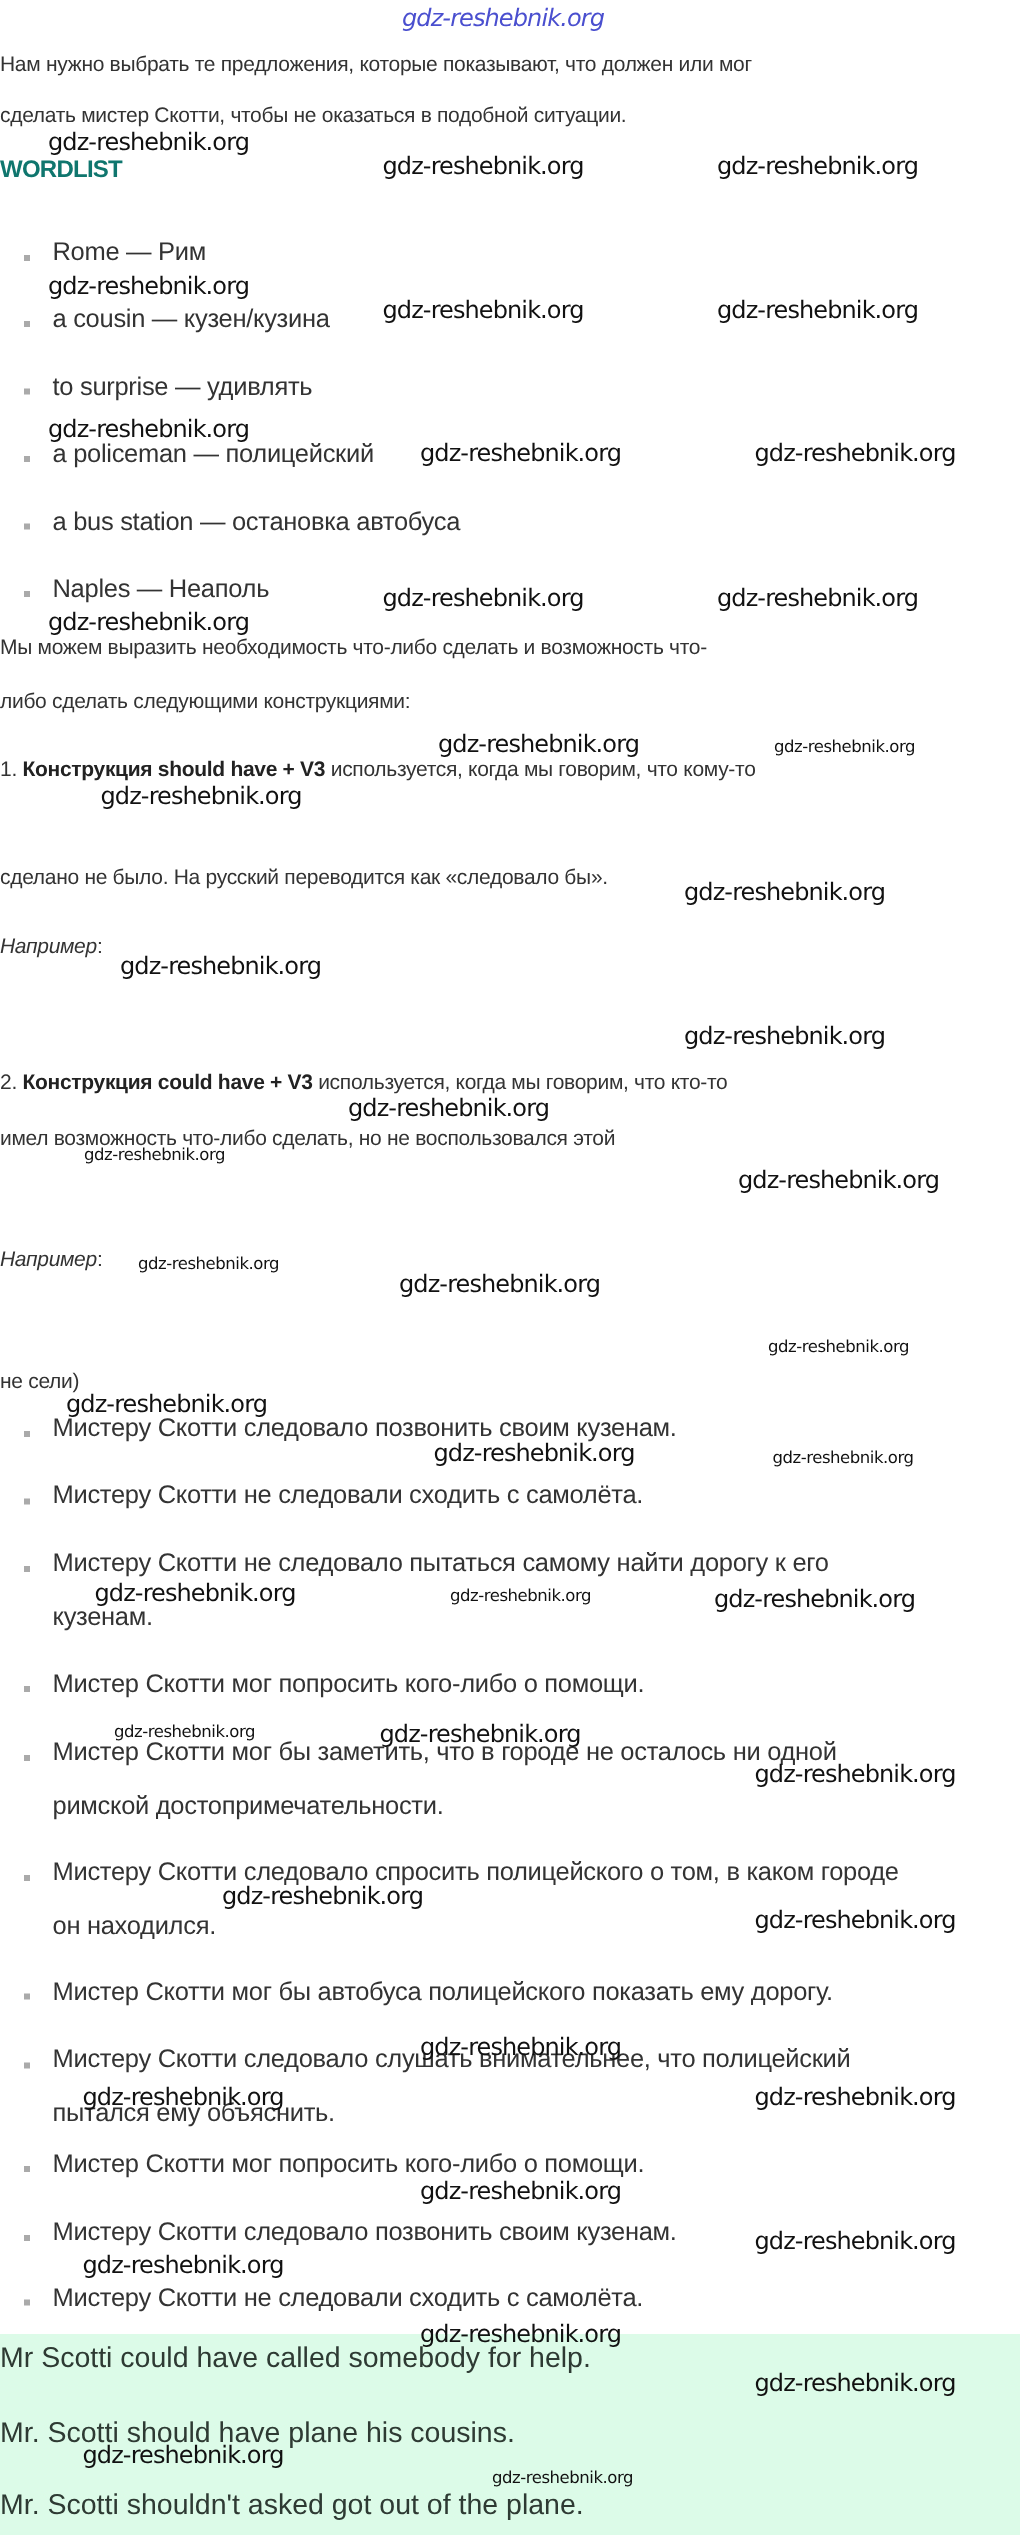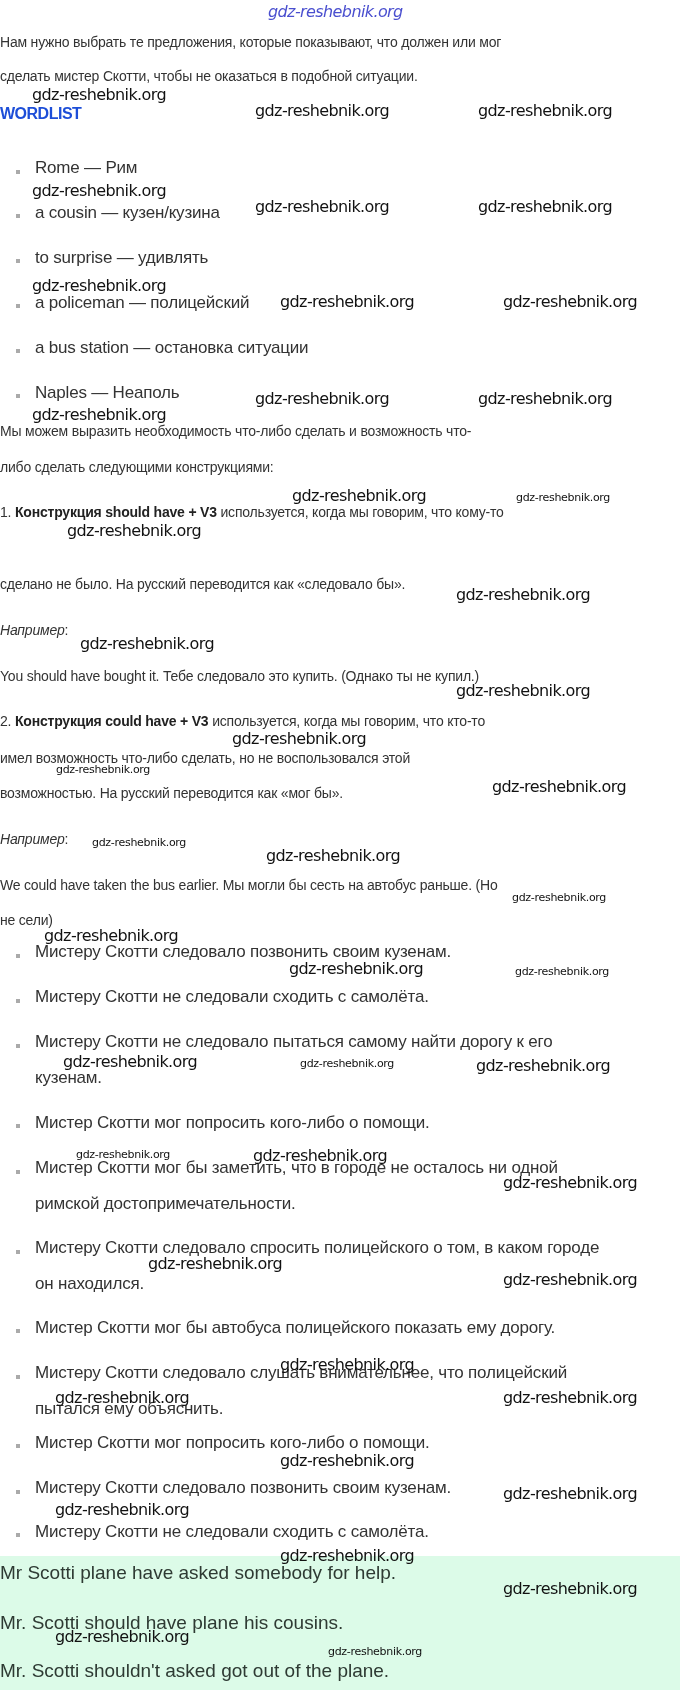--- a/index.html
+++ b/index.html
@@ -2,21 +2,21 @@
 <html><head>
 <meta charset="utf-8">
 <style>
   html, body { margin: 0; padding: 0; background: #ffffff; }
   body { width: 680px; height: 1690px; position: relative; overflow: hidden;
          font-family: "Liberation Sans", sans-serif; color: #333333; }
   .page { position: absolute; left: 0; top: 0; width: 636px; height: 1690px; }
   .t { position: absolute; left: 0; font-size: 14px; line-height: 20px; white-space: nowrap; letter-spacing: -0.2px; }
   .b { font-weight: bold; color: #222; }
   .i { font-style: italic; }
-  .heading { font-weight: bold; font-size: 16px; letter-spacing: -0.5px; color: #1d4ed8; }
+  .heading { font-weight: bold; font-size: 16px; letter-spacing: -0.5px; color: #0f766e; }
   .li { position: absolute; left: 35px; font-size: 17px; line-height: 20px; white-space: nowrap; letter-spacing: -0.2px; }
   .dot { position: absolute; left: 16px; width: 4px; height: 4px; background: #aaaaaa; }
   .answer-block { position: absolute; left: 0; top: 1556px; width: 680px; height: 134px; background: #dcfbe8; }
   .ans { position: absolute; left: 0; font-size: 19px; line-height: 22px; white-space: nowrap; color: #2e3a33; }
   .wm { position: absolute; font-family: "DejaVu Sans", sans-serif; color: #111; font-size: 16px; letter-spacing: -0.6px; white-space: nowrap; }
   .wm.sm { font-size: 11px; letter-spacing: -0.3px; }
   .wm.top { color: #4a4fcf; font-style: italic; font-size: 16px; left: 268px; top: 2px; }
 </style>
 </head>
 <body>
@@ -33,46 +33,43 @@
   <div>
     <span class="dot" style="top:170px"></span>
     <div class="li" style="top:158px">Rome — Рим</div>
     <span class="dot" style="top:214px"></span>
     <div class="li" style="top:203px">a cousin — кузен/кузина</div>
     <span class="dot" style="top:259px"></span>
     <div class="li" style="top:248px">to surprise — удивлять</div>
     <span class="dot" style="top:304px"></span>
     <div class="li" style="top:293px">a policeman — полицейский</div>
     <span class="dot" style="top:349px"></span>
-    <div class="li" style="top:338px">a bus station — остановка ситуации</div>
+    <div class="li" style="top:338px">a bus station — остановка автобуса</div>
     <span class="dot" style="top:394px"></span>
     <div class="li" style="top:383px">Naples — Неаполь</div>
   </div>
 
   <div class="t" style="top:457px">либо сделать следующими конструкциями:</div>
   <div class="t" style="top:421px">Мы можем выразить необходимость что-либо сделать и возможность что-</div>
 
   <div class="t" style="top:502px">
     <span>1.</span>
     <span class="b">Конструкция should have + V3</span>
     <span>используется, когда мы говорим, что кому-то</span>
   </div>
   <div class="t" style="top:574px">сделано не было. На русский переводится как «следовало бы».</div>
   <div class="t" style="top:620px"><span class="i">Например</span><span>:</span></div>
-  <div class="t" style="top:666px">You should have bought it. Тебе следовало это купить. (Однако ты не купил.)</div>
 
   <div class="t" style="top:711px">
     <span>2.</span>
     <span class="b">Конструкция could have + V3</span>
     <span>используется, когда мы говорим, что кто-то</span>
   </div>
   <div class="t" style="top:748px">имел возможность что-либо сделать, но не воспользовался этой</div>
-  <div class="t" style="top:783px">возможностью. На русский переводится как «мог бы».</div>
   <div class="t" style="top:829px"><span class="i">Например</span><span>:</span></div>
-  <div class="t" style="top:875px">We could have taken the bus earlier. Мы могли бы сесть на автобус раньше. (Но</div>
   <div class="t" style="top:910px">не сели)</div>
 
   <div>
     <span class="dot" style="top:954px"></span>
     <div class="li" style="top:942px">Мистеру Скотти следовало позвонить своим кузенам.</div>
 
     <span class="dot" style="top:999px"></span>
     <div class="li" style="top:987px">Мистеру Скотти не следовали сходить с самолёта.</div>
 
     <span class="dot" style="top:1044px"></span>
@@ -101,21 +98,21 @@
     <div class="li" style="top:1433px">Мистер Скотти мог попросить кого-либо о помощи.</div>
 
     <span class="dot" style="top:1490px"></span>
     <div class="li" style="top:1478px">Мистеру Скотти следовало позвонить своим кузенам.</div>
 
     <span class="dot" style="top:1533px"></span>
     <div class="li" style="top:1522px">Мистеру Скотти не следовали сходить с самолёта.</div>
   </div>
 
   <div class="answer-block"></div>
-  <div class="ans" style="top:1562px">Mr Scotti plane have asked somebody for help.</div>
+  <div class="ans" style="top:1562px">Mr Scotti could have called somebody for help.</div>
   <div class="ans" style="top:1612px">Mr. Scotti should have plane his cousins.</div>
   <div class="ans" style="top:1660px">Mr. Scotti shouldn't asked got out of the plane.</div>
 
   <div class="wm" style="left:32px;top:85px">gdz-reshebnik.org</div>
   <div class="wm" style="left:255px;top:101px">gdz-reshebnik.org</div>
   <div class="wm" style="left:478px;top:101px">gdz-reshebnik.org</div>
   <div class="wm" style="left:32px;top:181px">gdz-reshebnik.org</div>
   <div class="wm" style="left:255px;top:197px">gdz-reshebnik.org</div>
   <div class="wm" style="left:478px;top:197px">gdz-reshebnik.org</div>
   <div class="wm" style="left:32px;top:276px">gdz-reshebnik.org</div>

